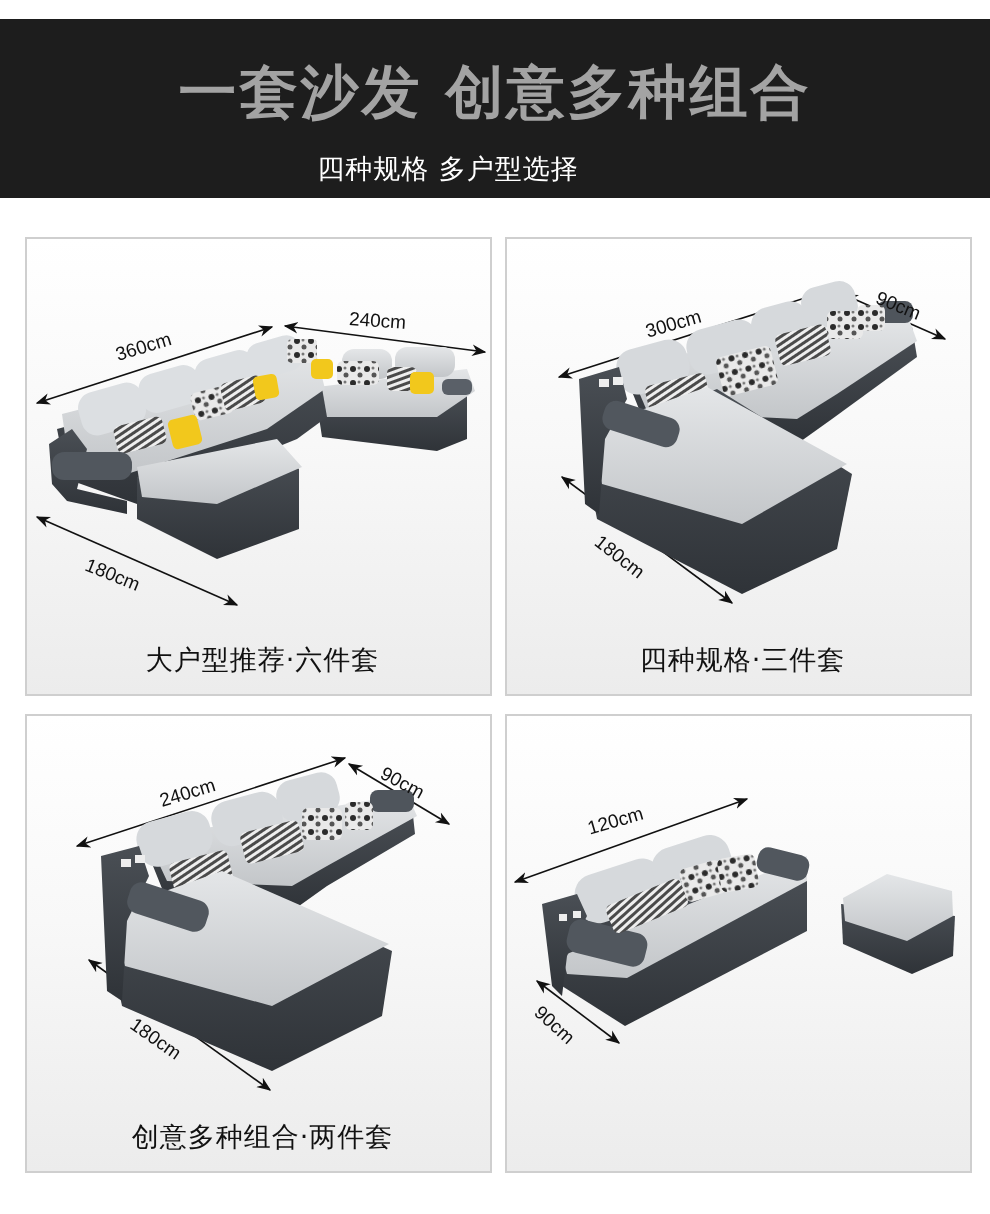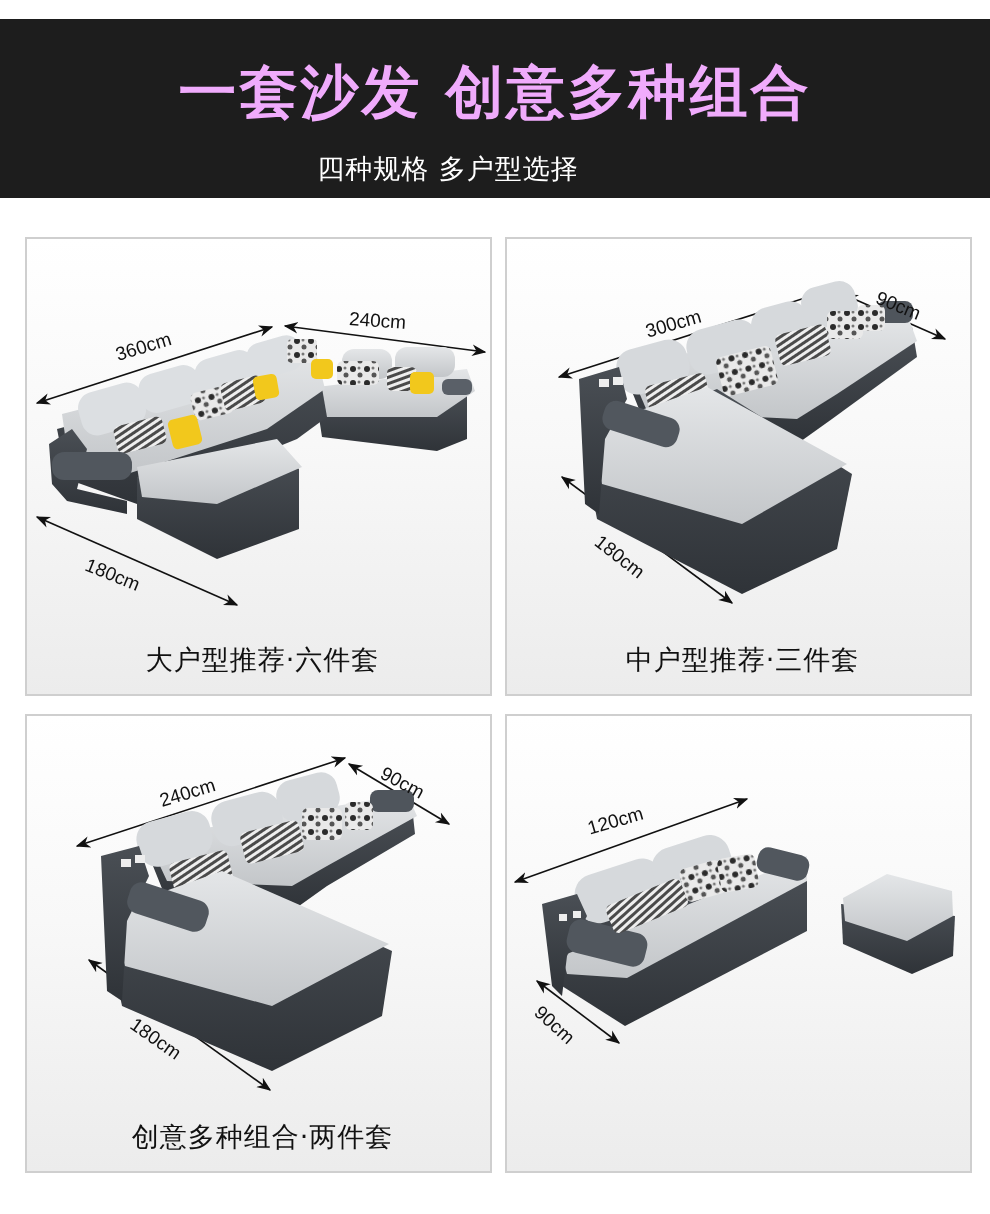--- a/index.html
+++ b/index.html
@@ -5,21 +5,21 @@
   * { box-sizing: border-box; margin: 0; padding: 0; }
   html, body { width: 990px; height: 1214px; background: #ffffff; overflow: hidden; }
   body { position: relative; font-family: "DejaVu Sans", "Liberation Sans", sans-serif; }
 
   .banner {
     position: absolute; left: 0; top: 19px; width: 990px; height: 179px;
     background: #1d1d1d;
   }
   .banner-title {
     position: absolute; left: 0; width: 990px; top: 38px; text-align: center;
-    font-size: 58px; font-weight: bold; letter-spacing: 3px; color: #f0abfc;
+    font-size: 58px; font-weight: bold; letter-spacing: 3px; color: #a3a3a3;
     line-height: 70px;
   }
   .banner-subtitle {
     position: absolute; left: 0; width: 896px; top: 130px; text-align: center;
     font-size: 27px; color: #ffffff; line-height: 40px; letter-spacing: 1px;
   }
 
   .card {
     position: absolute; width: 467px; height: 459px;
     border: 2px solid #cfcfcf;
@@ -137,21 +137,21 @@
     <polygon points="75,200 210,150 345,235 330,310 235,355 90,280" fill="url(#darkFab)"></polygon>
     <polygon points="80,190 200,148 340,225 235,285 95,245" fill="url(#lightFab)"></polygon>
     <polygon points="72,140 112,128 120,160 98,200 92,275 78,265" fill="url(#darkFab)"></polygon>
     <rect x="95" y="170" width="78" height="30" rx="12" fill="#51575e" transform="rotate(18 134 185)"></rect>
     <rect x="92" y="140" width="10" height="8" fill="#eee"></rect>
     <rect x="106" y="138" width="10" height="8" fill="#eee"></rect>
   </svg>
   <div class="dim" style="left:138px; top:74px; transform: rotate(-16deg);">300cm</div>
   <div class="dim" style="left:368px; top:56px; transform: rotate(22deg);">90cm</div>
   <div class="dim" style="left:84px; top:307px; transform: rotate(38deg);">180cm</div>
-  <div class="card-label">中户型推荐·三件套</div>
+  <div class="card-label">四种规格·三件套</div>
 </section>
 
 <section class="card" style="left:25px; top:714px;">
   <svg class="art" width="463" height="400">
     <line x1="50" y1="130" x2="318" y2="42" stroke="#111" stroke-width="1.6" marker-start="url(#arr)" marker-end="url(#arr)"></line>
     <line x1="322" y1="48" x2="422" y2="108" stroke="#111" stroke-width="1.6" marker-start="url(#arr)" marker-end="url(#arr)"></line>
     <line x1="62" y1="244" x2="243" y2="374" stroke="#111" stroke-width="1.6" marker-start="url(#arr)" marker-end="url(#arr)"></line>
     <polygon points="120,135 385,90 388,118 300,170 265,195 140,185" fill="url(#darkFab)"></polygon>
     <polygon points="120,122 380,78 390,100 300,150 265,170 140,165" fill="url(#lightFab)"></polygon>
     <rect x="110" y="100" width="75" height="46" rx="18" fill="#d6d9dc" transform="rotate(-15 147 123)"></rect>

